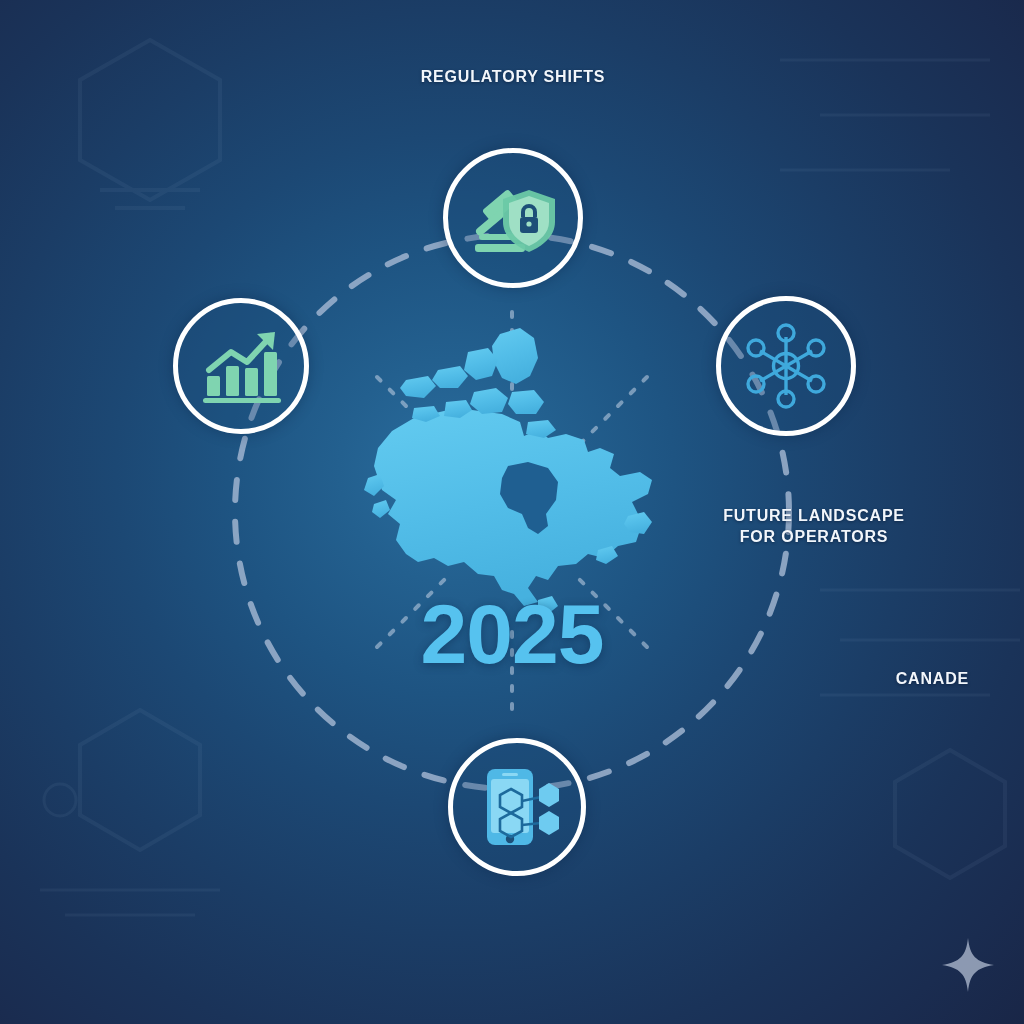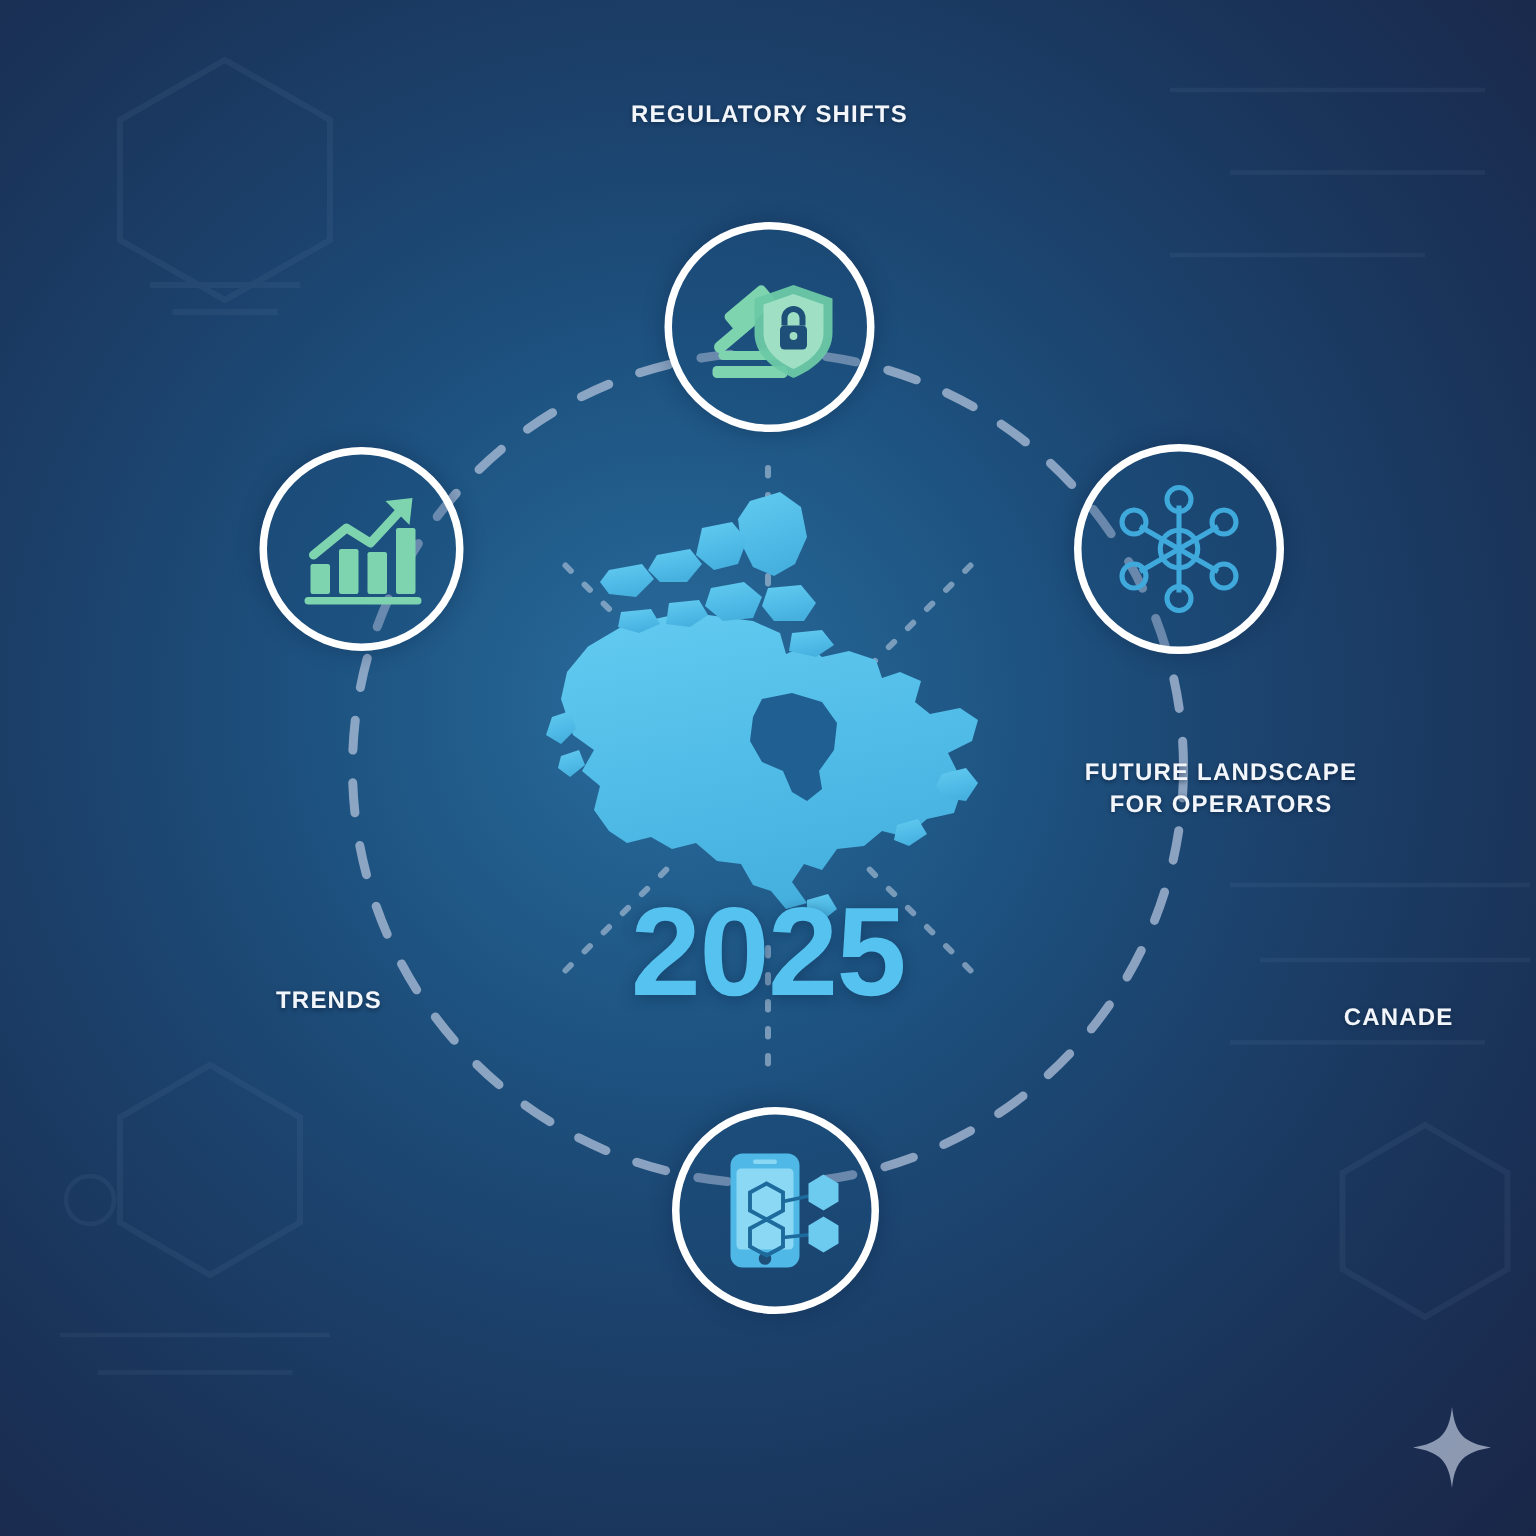--- a/index.html
+++ b/index.html
@@ -204,21 +204,20 @@
         <rect x="10" y="54" width="13" height="20" rx="1.5"></rect>
         <rect x="29" y="44" width="13" height="30" rx="1.5"></rect>
         <rect x="48" y="46" width="13" height="28" rx="1.5"></rect>
         <rect x="67" y="30" width="13" height="44" rx="1.5"></rect>
         <rect x="6" y="76" width="78" height="5" rx="2.5"></rect>
       </g>
       <path d="M12,48 L34,30 L50,40 L74,14" fill="none" stroke="#7fd4b0" stroke-width="6" stroke-linecap="round" stroke-linejoin="round"></path>
       <path d="M60,12 L78,10 L76,28 Z" fill="#7fd4b0"></path>
     </svg>
   </div>
-  <div class="label left" style="left:184px; top:657px; width:220px;">TRENDS</div>
 
   <div class="node" style="left:716px; top:296px; width:140px; height:140px;">
     <svg width="90" height="90" viewBox="0 0 90 90">
       <g stroke="#3fa9dc" stroke-width="3.4" fill="none">
         <line x1="45" y1="45" x2="45" y2="16"></line>
         <line x1="45" y1="45" x2="45" y2="74"></line>
         <line x1="45" y1="45" x2="19" y2="30"></line>
         <line x1="45" y1="45" x2="71" y2="30"></line>
         <line x1="45" y1="45" x2="19" y2="60"></line>
         <line x1="45" y1="45" x2="71" y2="60"></line>

